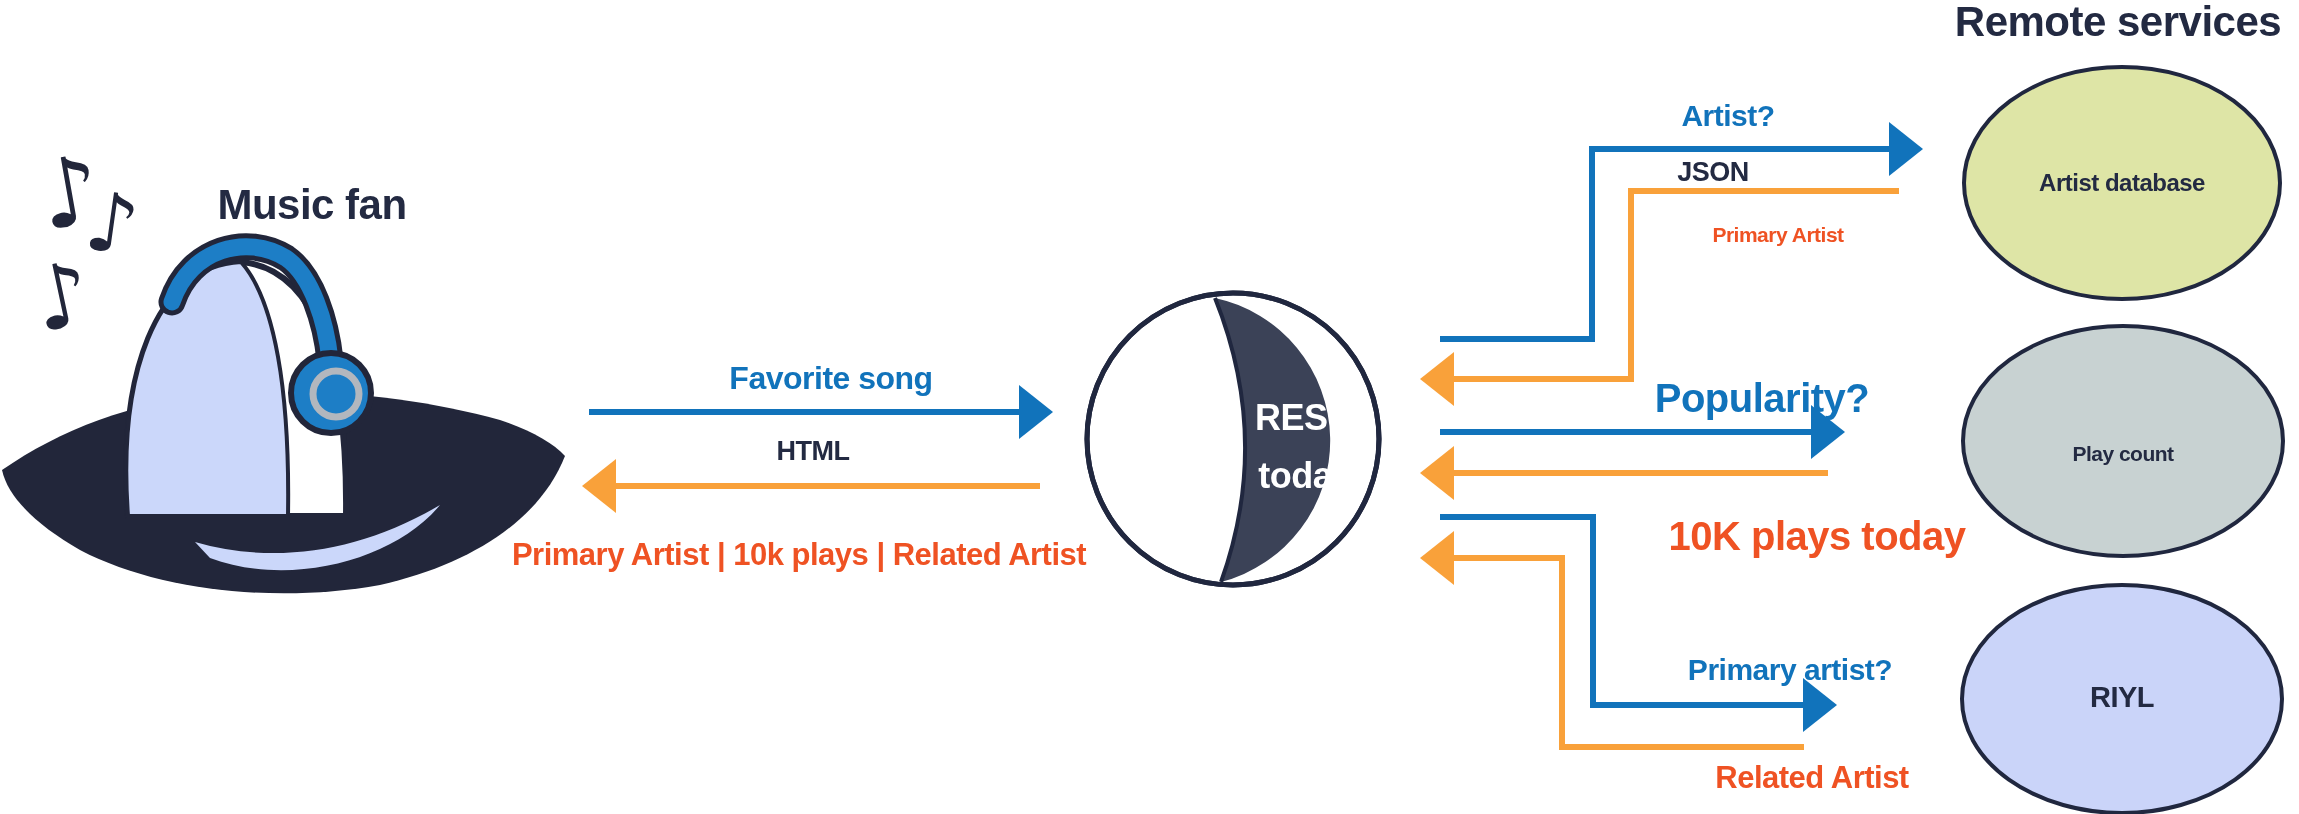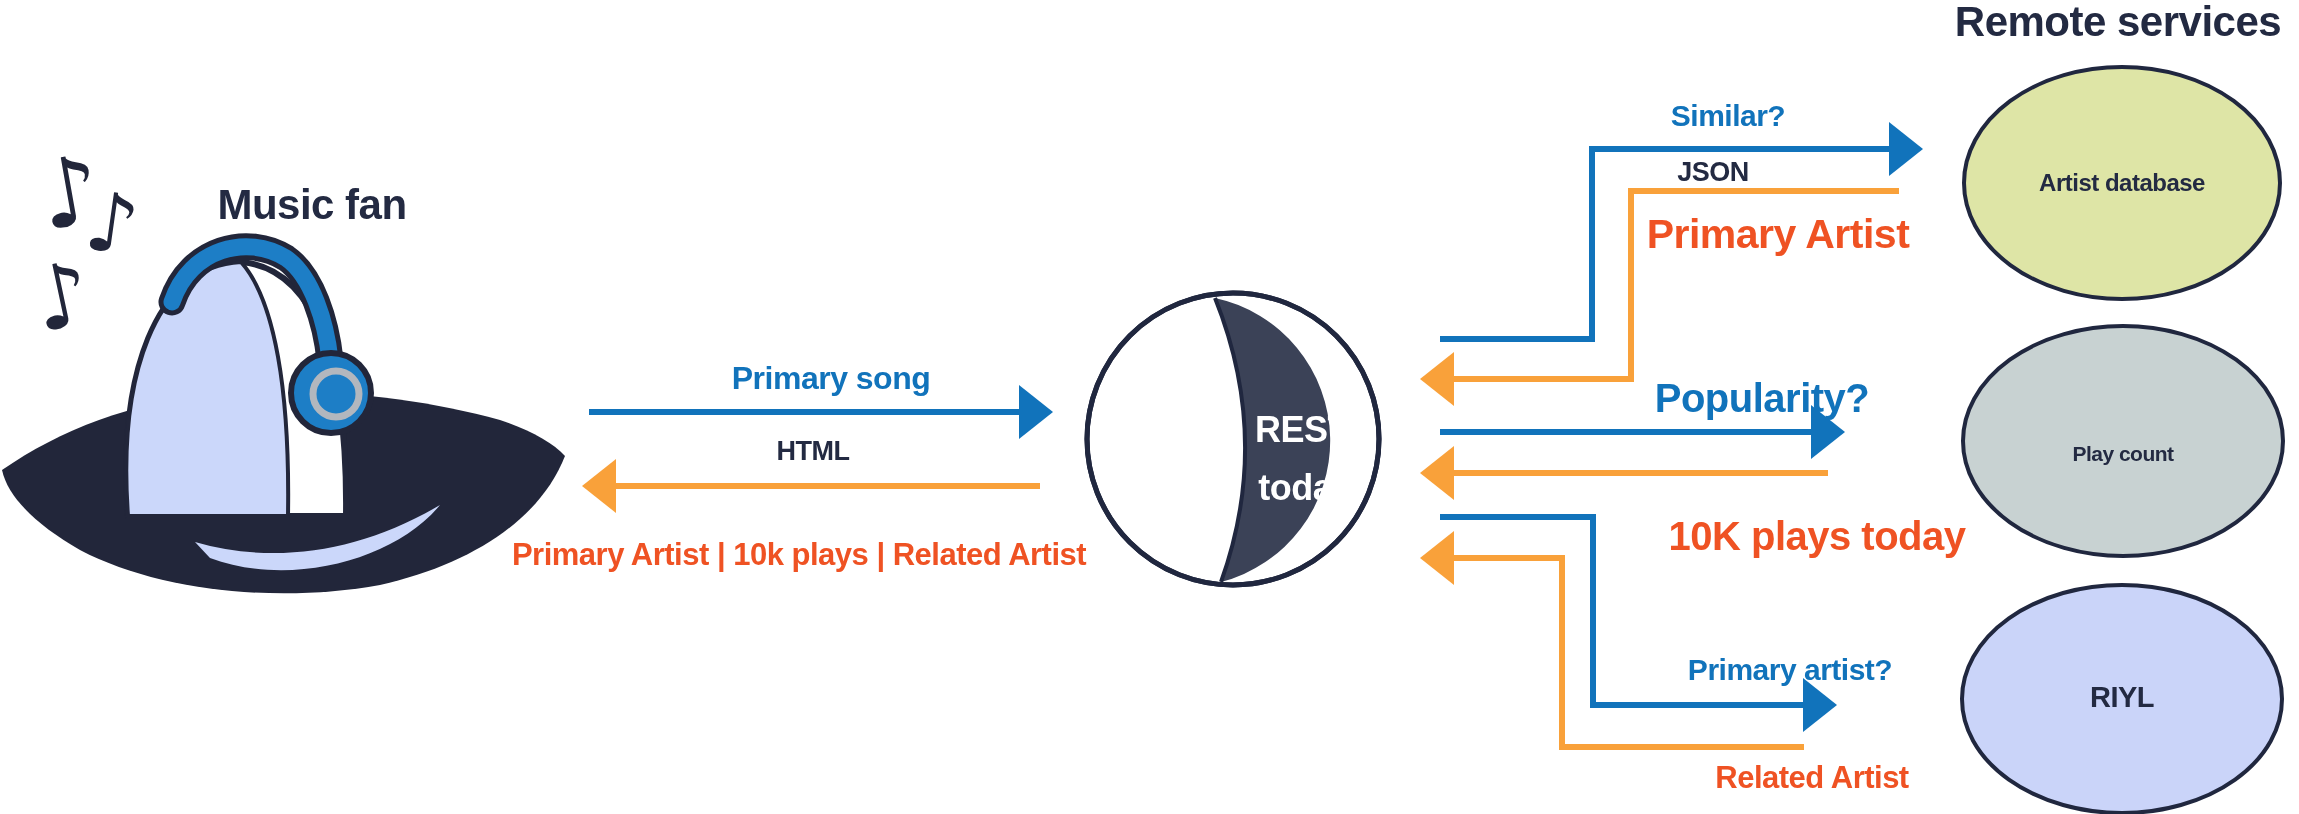--- a/index.html
+++ b/index.html
@@ -8,21 +8,21 @@
     font-family:"Liberation Sans",sans-serif;
   }
   #artwork{position:absolute;left:0;top:0;}
   .lbl{
     position:absolute;transform:translate(-50%,-50%);
     white-space:nowrap;font-weight:bold;line-height:1;letter-spacing:-0.5px;
   }
   .navy{color:#232a42;}
   .blue{color:#1173bb;}
   .rorange{color:#ef5223;}
-  .white{color:#ffffff;margin-top:12px;}
+  .white{color:#ffffff;}
   .note{
     position:absolute;transform:translate(-50%,-50%);
     color:#22263a;line-height:1;font-family:"DejaVu Sans",sans-serif;
   }
 </style>
 </head>
 <body>
 
 <div id="stage">
 
@@ -98,27 +98,27 @@
   <div class="note" style="left:70px;top:193px;font-size:95px;transform:translate(-50%,-50%) rotate(-10deg);">♪</div>
   <div class="note" style="left:112px;top:224px;font-size:82px;transform:translate(-50%,-50%) rotate(8deg);">♪</div>
   <div class="note" style="left:62px;top:297px;font-size:88px;transform:translate(-50%,-50%) rotate(-12deg);">♪</div>
 
   <div class="lbl navy" style="left:312px;top:205px;font-size:42px;">Music fan</div>
   <div class="lbl navy" style="left:2118px;top:22px;font-size:42px;">Remote services</div>
 
   <div class="lbl white" style="left:1302px;top:418px;font-size:36px;">REST</div>
   <div class="lbl white" style="left:1305px;top:476px;font-size:36px;">today</div>
 
-  <div class="lbl blue" style="left:831px;top:378px;font-size:32px;">Primary song</div>
+  <div class="lbl blue" style="left:831px;top:378px;font-size:32px;">Favorite song</div>
   <div class="lbl navy" style="left:813px;top:451px;font-size:27px;">HTML</div>
   <div class="lbl rorange" style="left:799px;top:554px;font-size:31px;">Primary Artist | 10k plays | Related Artist</div>
 
-  <div class="lbl blue" style="left:1728px;top:116px;font-size:30px;">Similar?</div>
+  <div class="lbl blue" style="left:1728px;top:116px;font-size:30px;">Artist?</div>
   <div class="lbl navy" style="left:1713px;top:172px;font-size:27px;">JSON</div>
-  <div class="lbl rorange" style="left:1778px;top:234px;font-size:41px;">Primary Artist</div>
+  <div class="lbl rorange" style="left:1778px;top:234px;font-size:21px;">Primary Artist</div>
 
   <div class="lbl blue" style="left:1762px;top:398px;font-size:40px;">Popularity?</div>
   <div class="lbl rorange" style="left:1797px;top:536px;font-size:40px;margin-left:20px;">10K plays today</div>
 
   <div class="lbl blue" style="left:1790px;top:670px;font-size:30px;">Primary artist?</div>
   <div class="lbl rorange" style="left:1785px;top:777px;font-size:31px;margin-left:27px;">Related Artist</div>
 
   <div class="lbl navy" style="left:2122px;top:183px;font-size:24px;">Artist database</div>
   <div class="lbl navy" style="left:2123px;top:453px;font-size:21px;text-align:right;">Play count</div>
   <div class="lbl navy" style="left:2122px;top:697px;font-size:29px;">RIYL</div>

